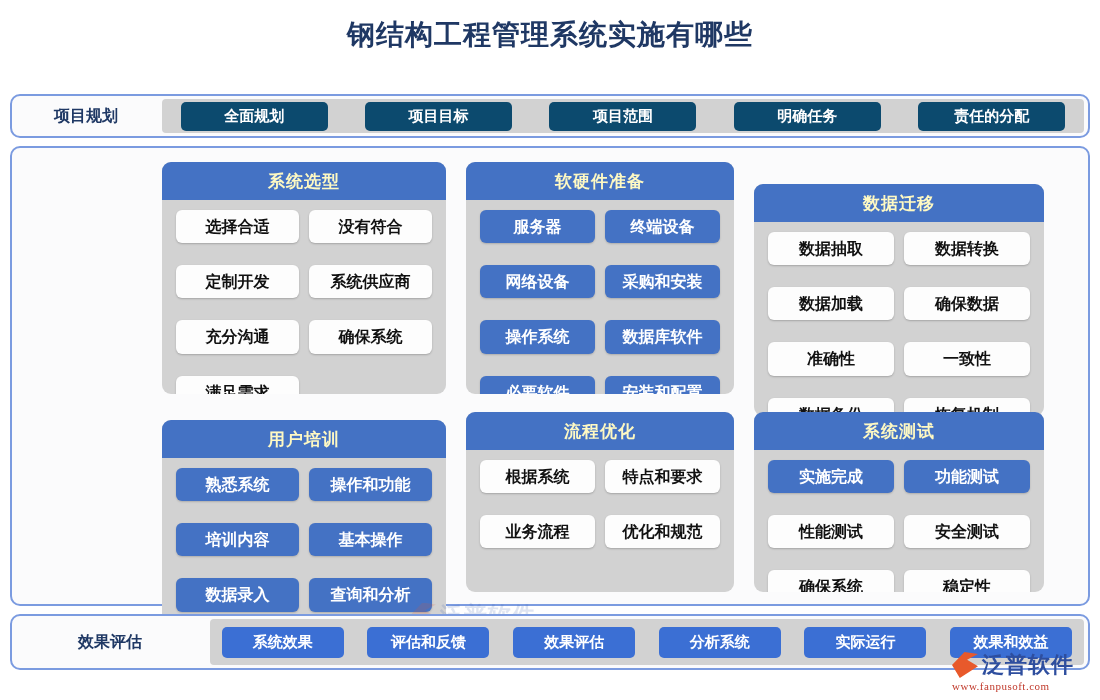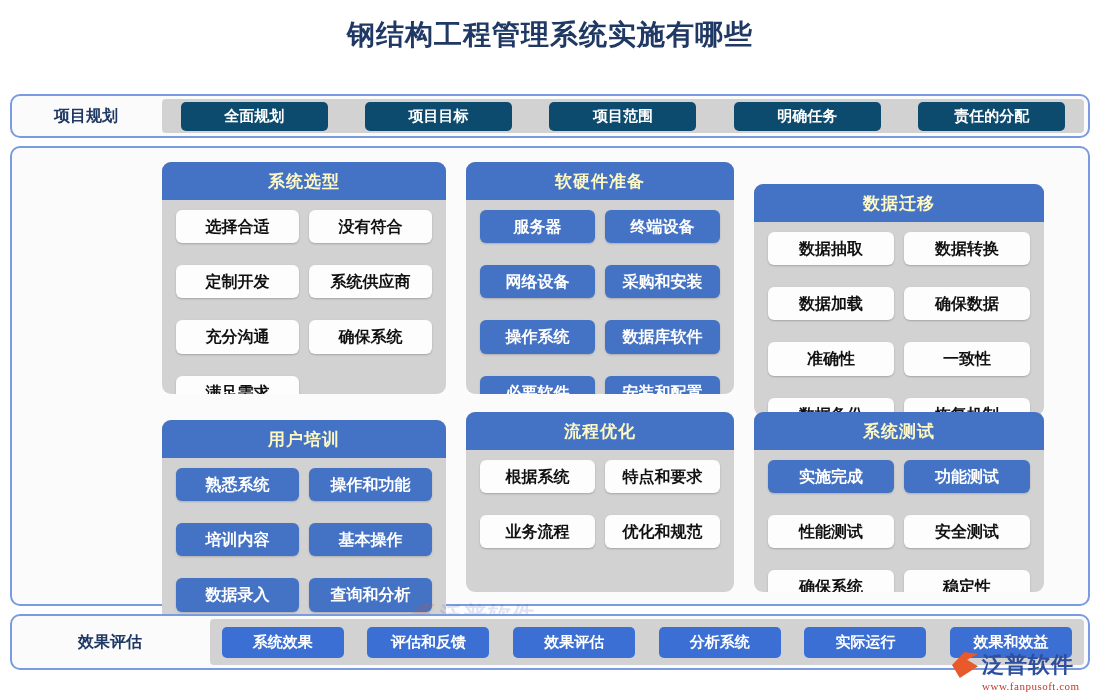--- a/index.html
+++ b/index.html
@@ -123,21 +123,21 @@
     display: flex; flex-direction: column; align-items: flex-start;
   }
   #watermark-center { left: 398px; top: 452px; opacity: .16; }
   .wm-row { display: flex; align-items: center; }
   .wm-mark {
     width: 26px; height: 26px; margin-right: 4px;
     background: #E8592B;
     clip-path: polygon(0% 50%, 48% 0%, 100% 8%, 58% 30%, 100% 55%, 30% 100%);
   }
   .wm-text { font-size: 23px; font-weight: bold; color: #3B5FAE; letter-spacing: 1px; }
-  .wm-sub { font-size: 11px; color: #3B5FAE; letter-spacing: .5px; margin-left: 30px; }
+  .wm-sub { font-size: 11px; color: #3B5FAE; letter-spacing: .5px; }
 
   #watermark-logo { left: 952px; top: 650px; opacity: 1; }
   #watermark-logo .wm-mark { background: #E8592B; }
   #watermark-logo .wm-text { color: #2E4E9E; font-size: 22px; }
   #watermark-logo .wm-sub { color: #C0392B; font-size: 11px; font-family: "Liberation Serif", serif; }
 </style>
 </head>
 <body>
 
 <div id="root">

